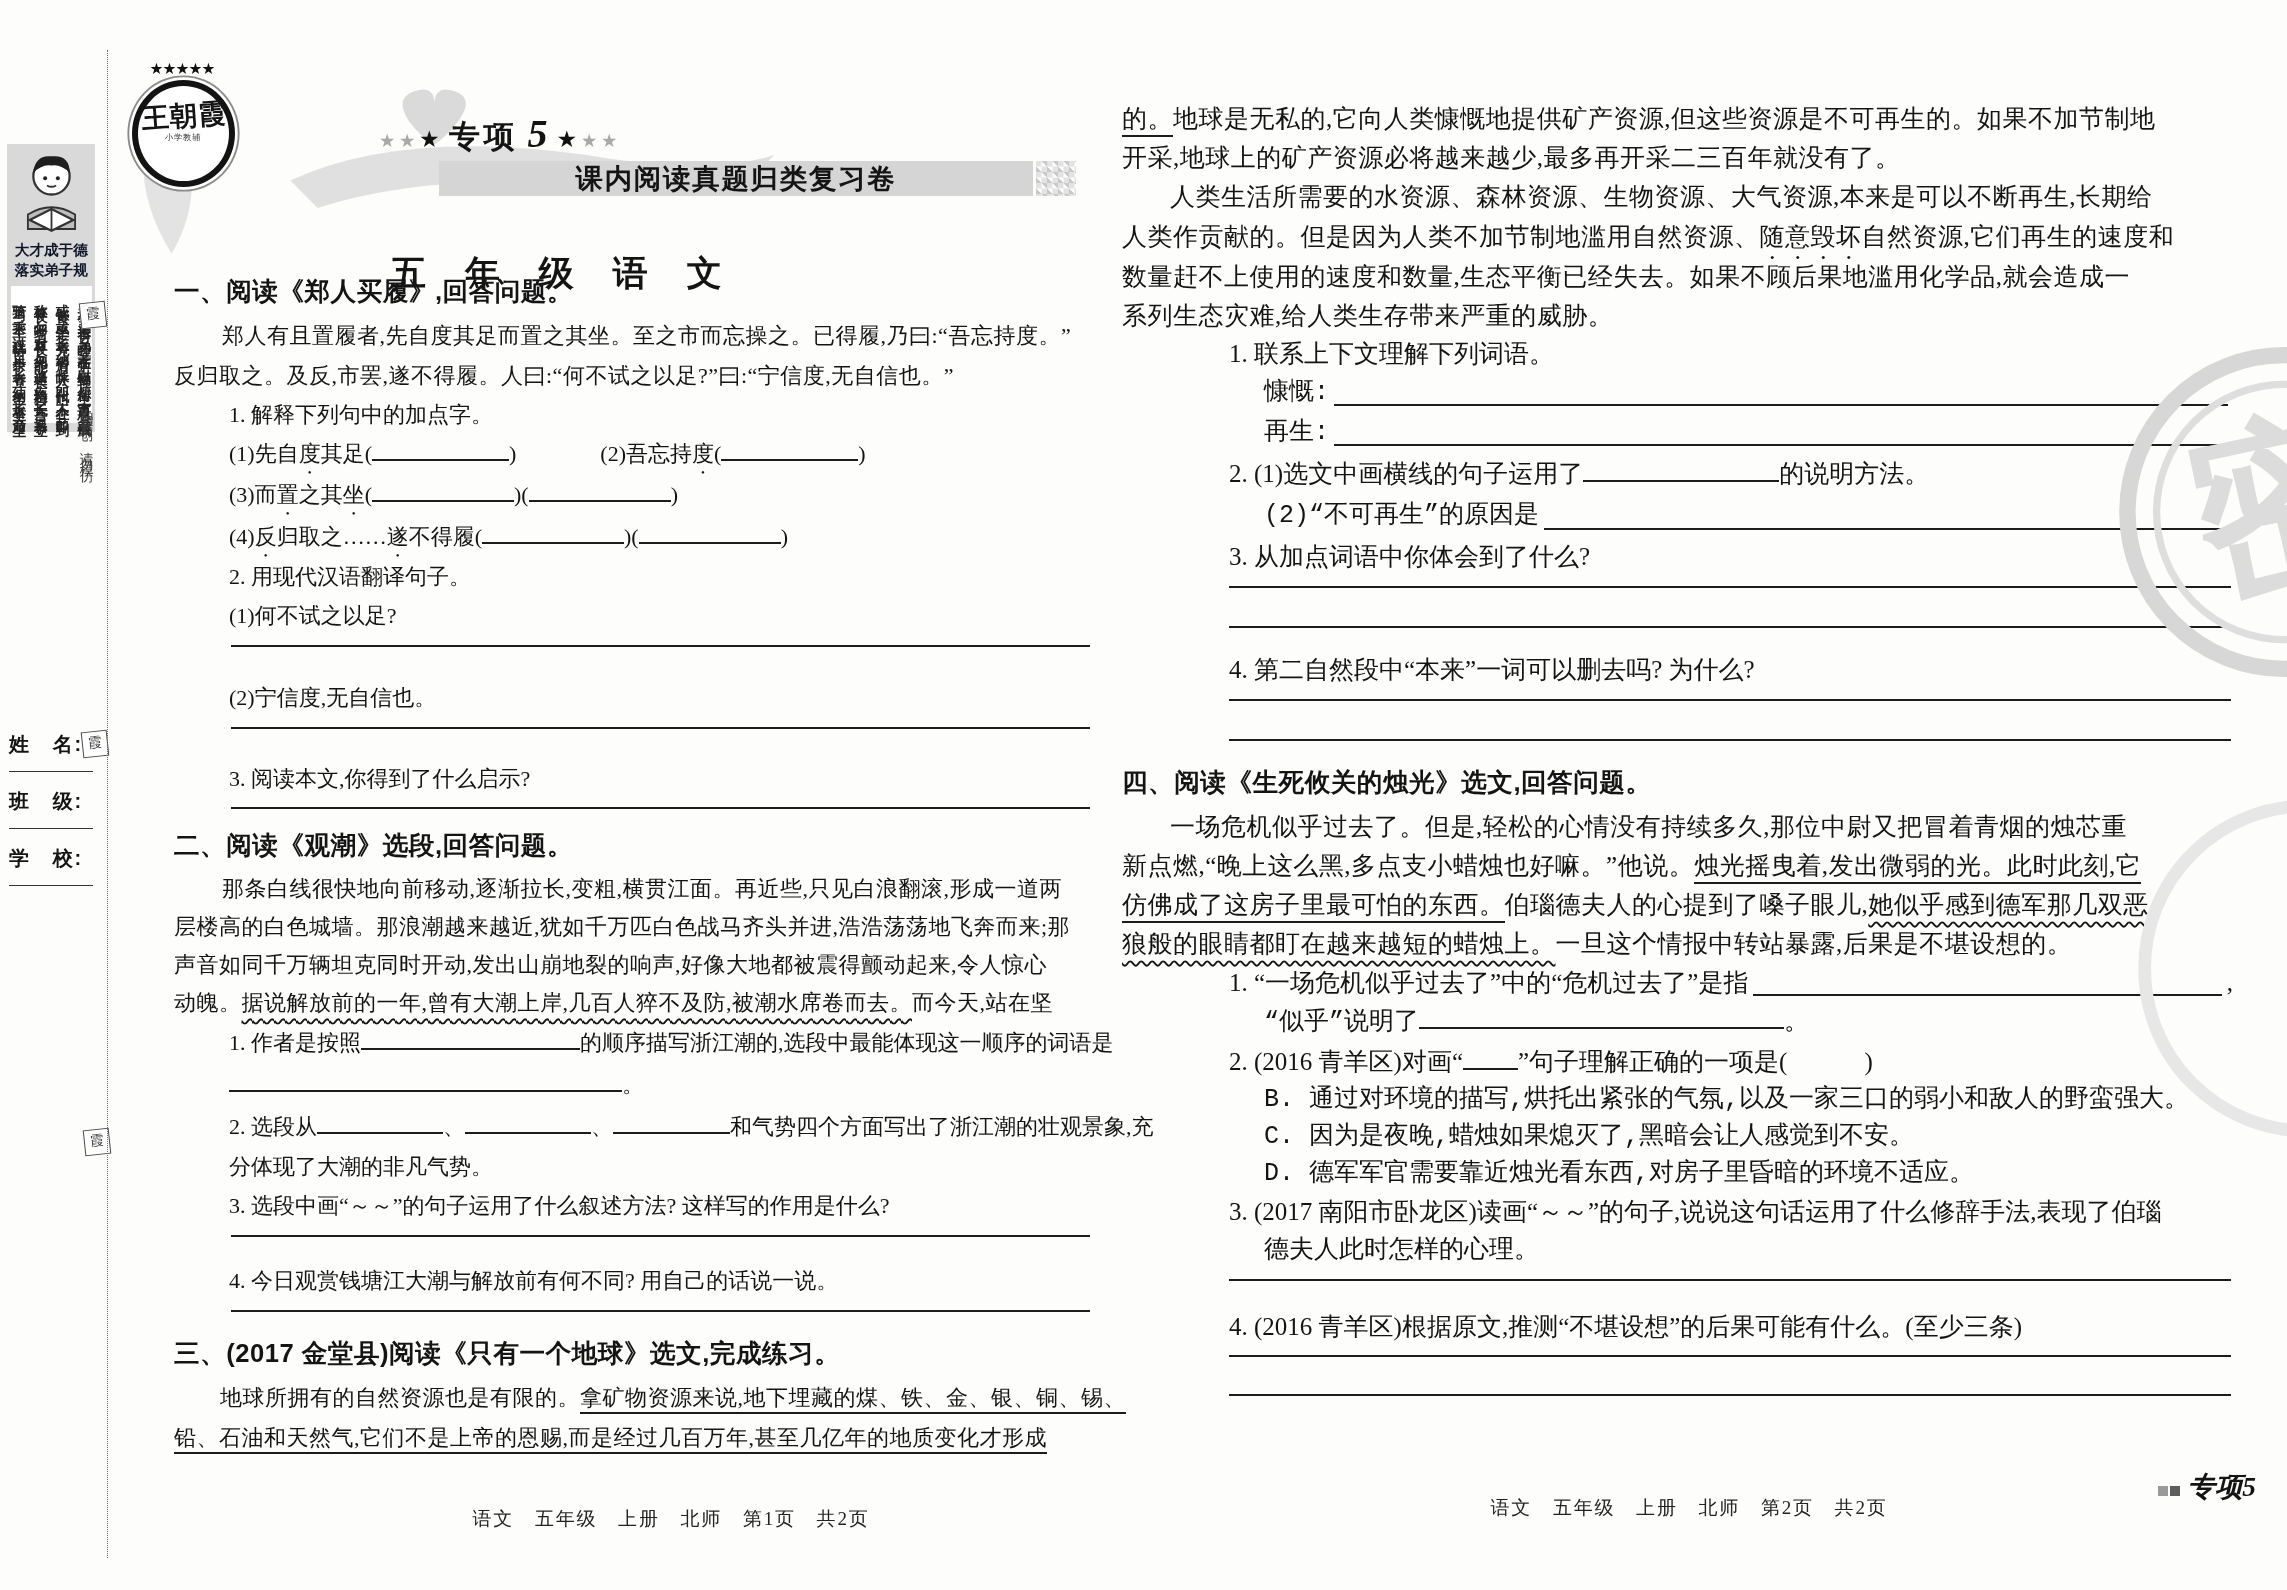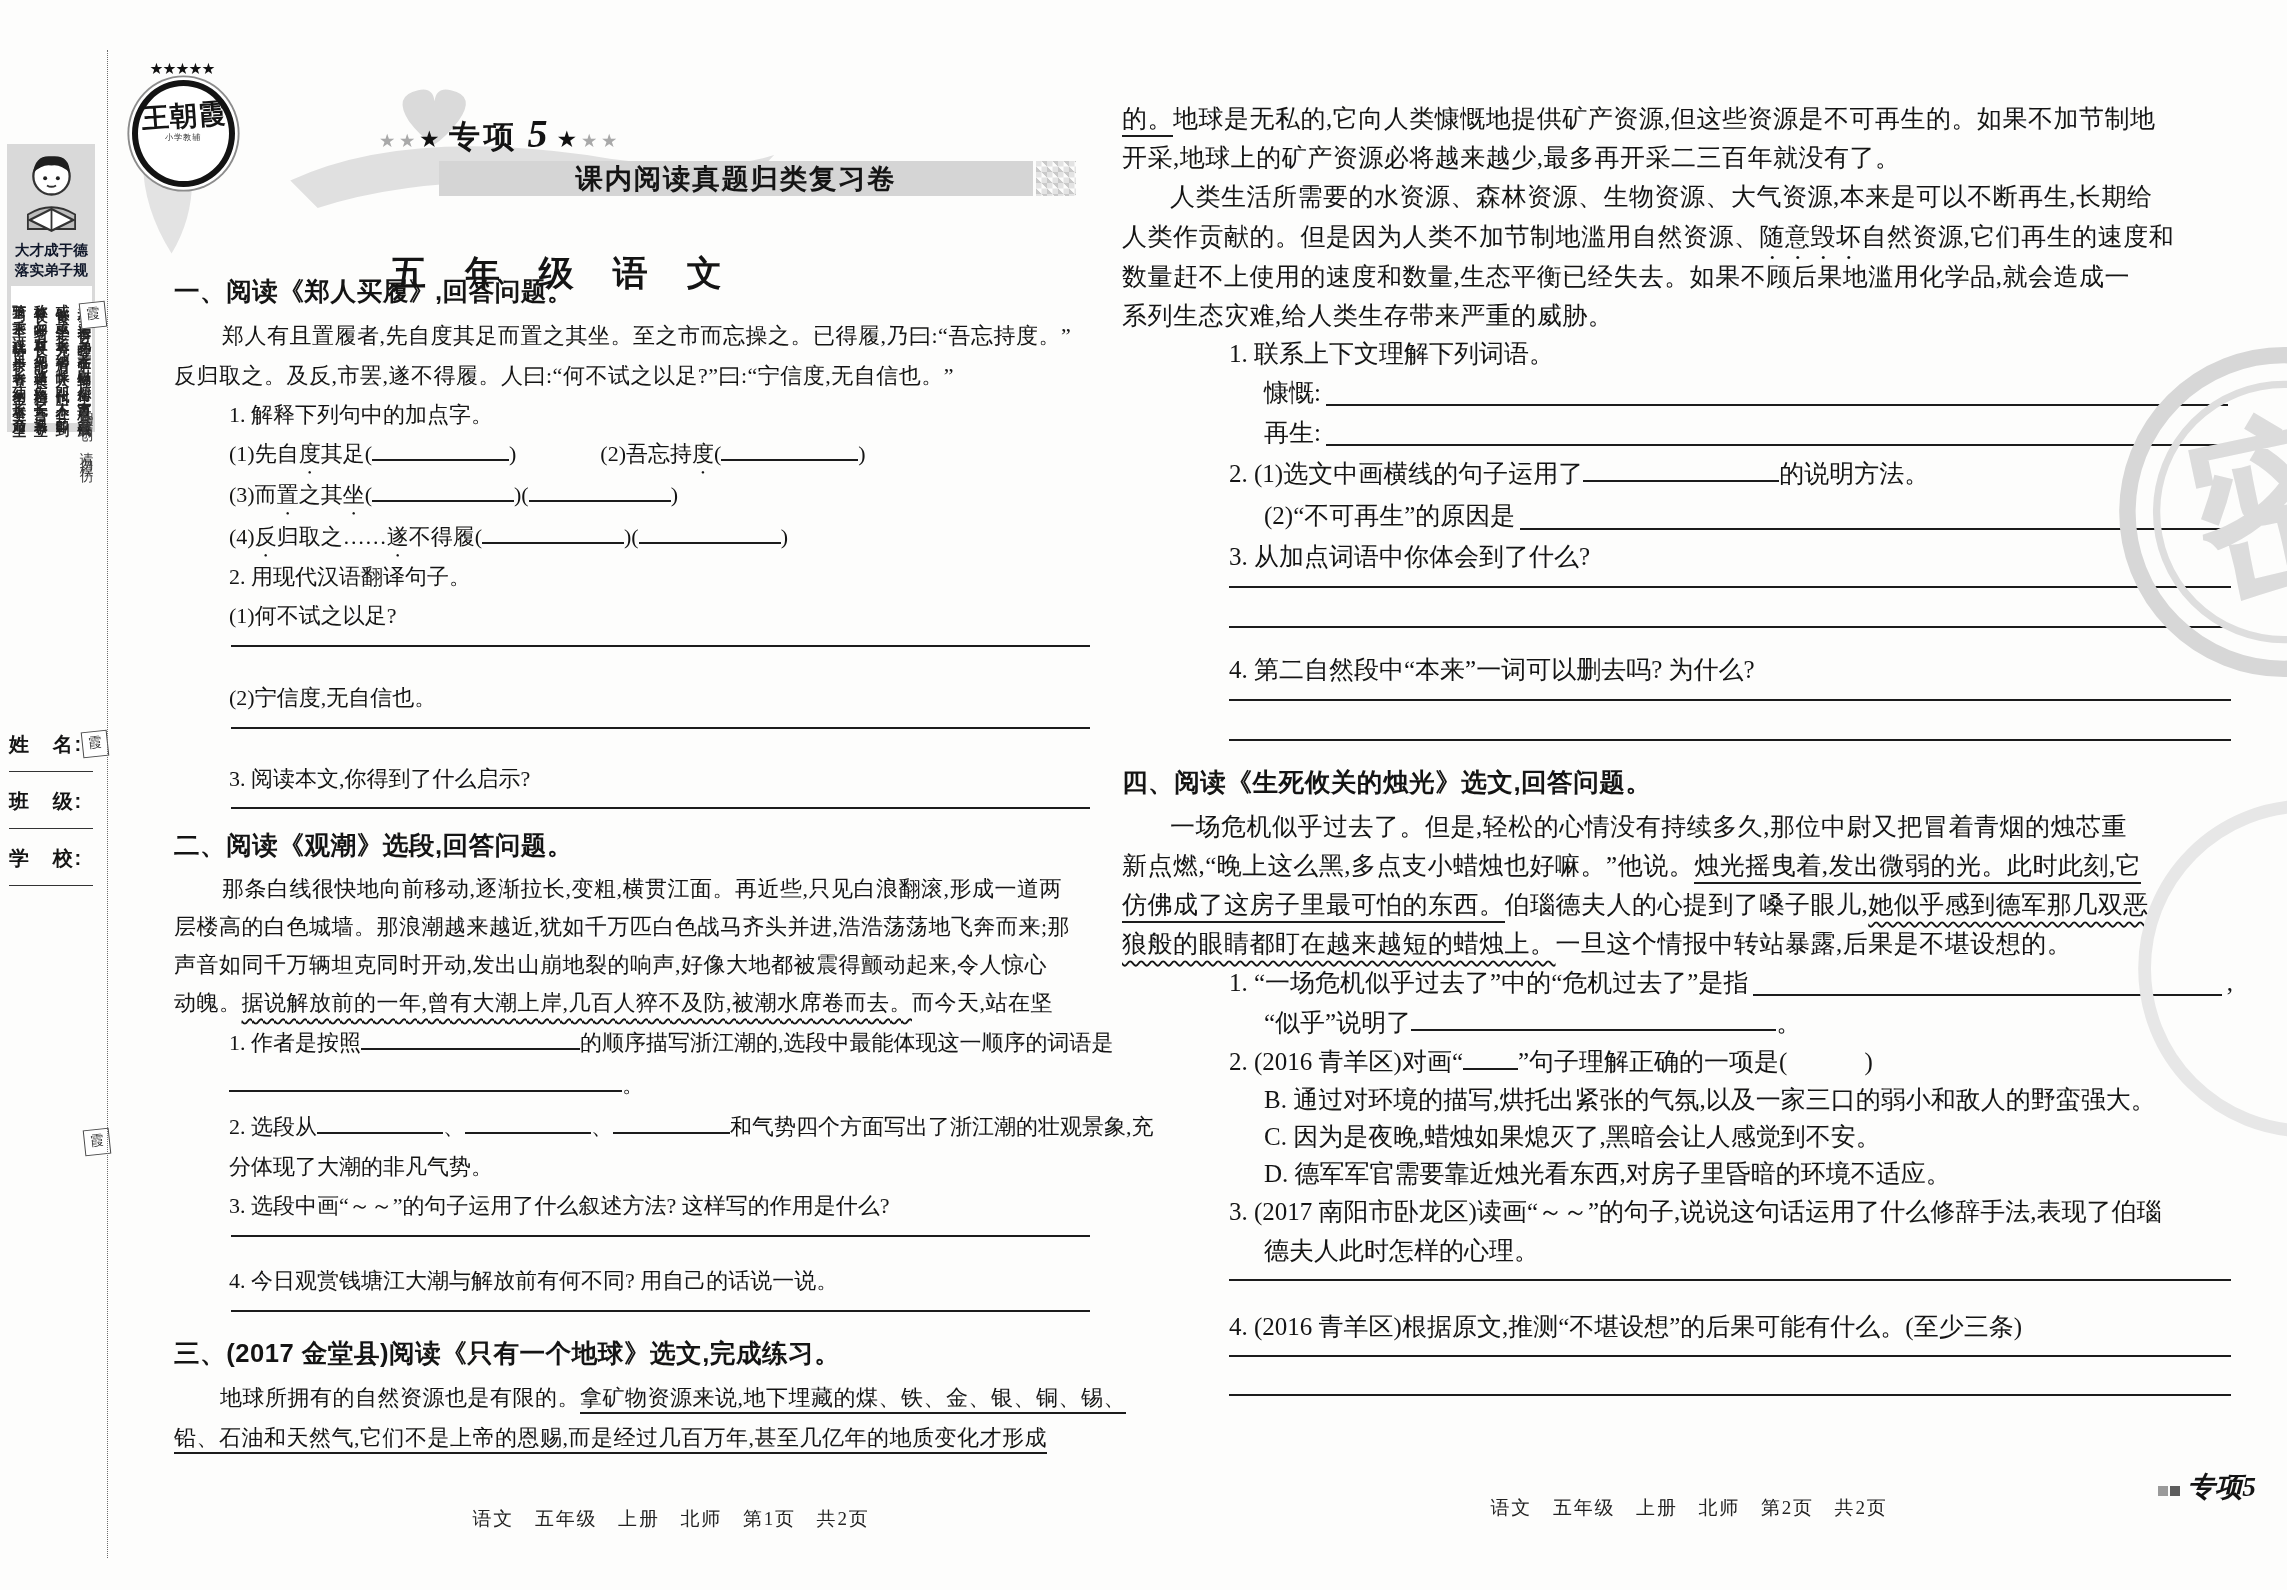--- a/index.html
+++ b/index.html
@@ -28,21 +28,21 @@
   .rh41{height:37px;line-height:37px;} .rh42{height:38px;line-height:38px;}
   .rh43{height:39px;line-height:39px;} .rh44{height:40px;line-height:40px;}
   .rh45{height:41px;line-height:41px;} .rh46{height:42px;line-height:42px;}
   .h1{font:bold 25.6px "Liberation Sans",sans-serif;letter-spacing:0.5px;}
   .pz{font-size:22px;letter-spacing:0.5px;}           
   .q{font-size:22px;}                                  
   #p2 .pz{font-size:25px;letter-spacing:0.5px;}
   #p2 .q{font-size:25px;}
   .ind{padding-left:48px;}
   .ml60{margin-left:55px;}
-  .rq{margin-left:107px;}  .rsub{margin-left:142px;}
+  .rq{margin-left:107px;}  .rsub{margin-left:142px;font-family:Liberation Mono, monospace;}
   .ans{height:9.1px;border-bottom:2.3px solid #1c1c1c;}
   .la{margin-left:57px;margin-right:11px;}  .ra{margin-left:107px;margin-right:24px;}
   .mb20{margin-bottom:18.3px;} .mb24{margin-bottom:22px;} .mb26{margin-bottom:24px;}
   .mb28{margin-bottom:25.6px;} .mb30{margin-bottom:27.4px;} .mb32{margin-bottom:29px;} .mb34{margin-bottom:31px;}
   .frow{display:flex;}
   .blank{display:inline-block;height:16.4px;border-bottom:2.3px solid #1c1c1c;}
   .gap{display:inline-block;}
   .sg-u{border-bottom:2.3px solid #1c1c1c;padding-bottom:2.7px;}
   .sg-w{text-decoration:underline;text-decoration-style:wavy;text-decoration-thickness:1.8px;text-underline-offset:8.2px;}
   .sg-d{-webkit-text-emphasis:filled dot;-webkit-text-emphasis-position:under left;

